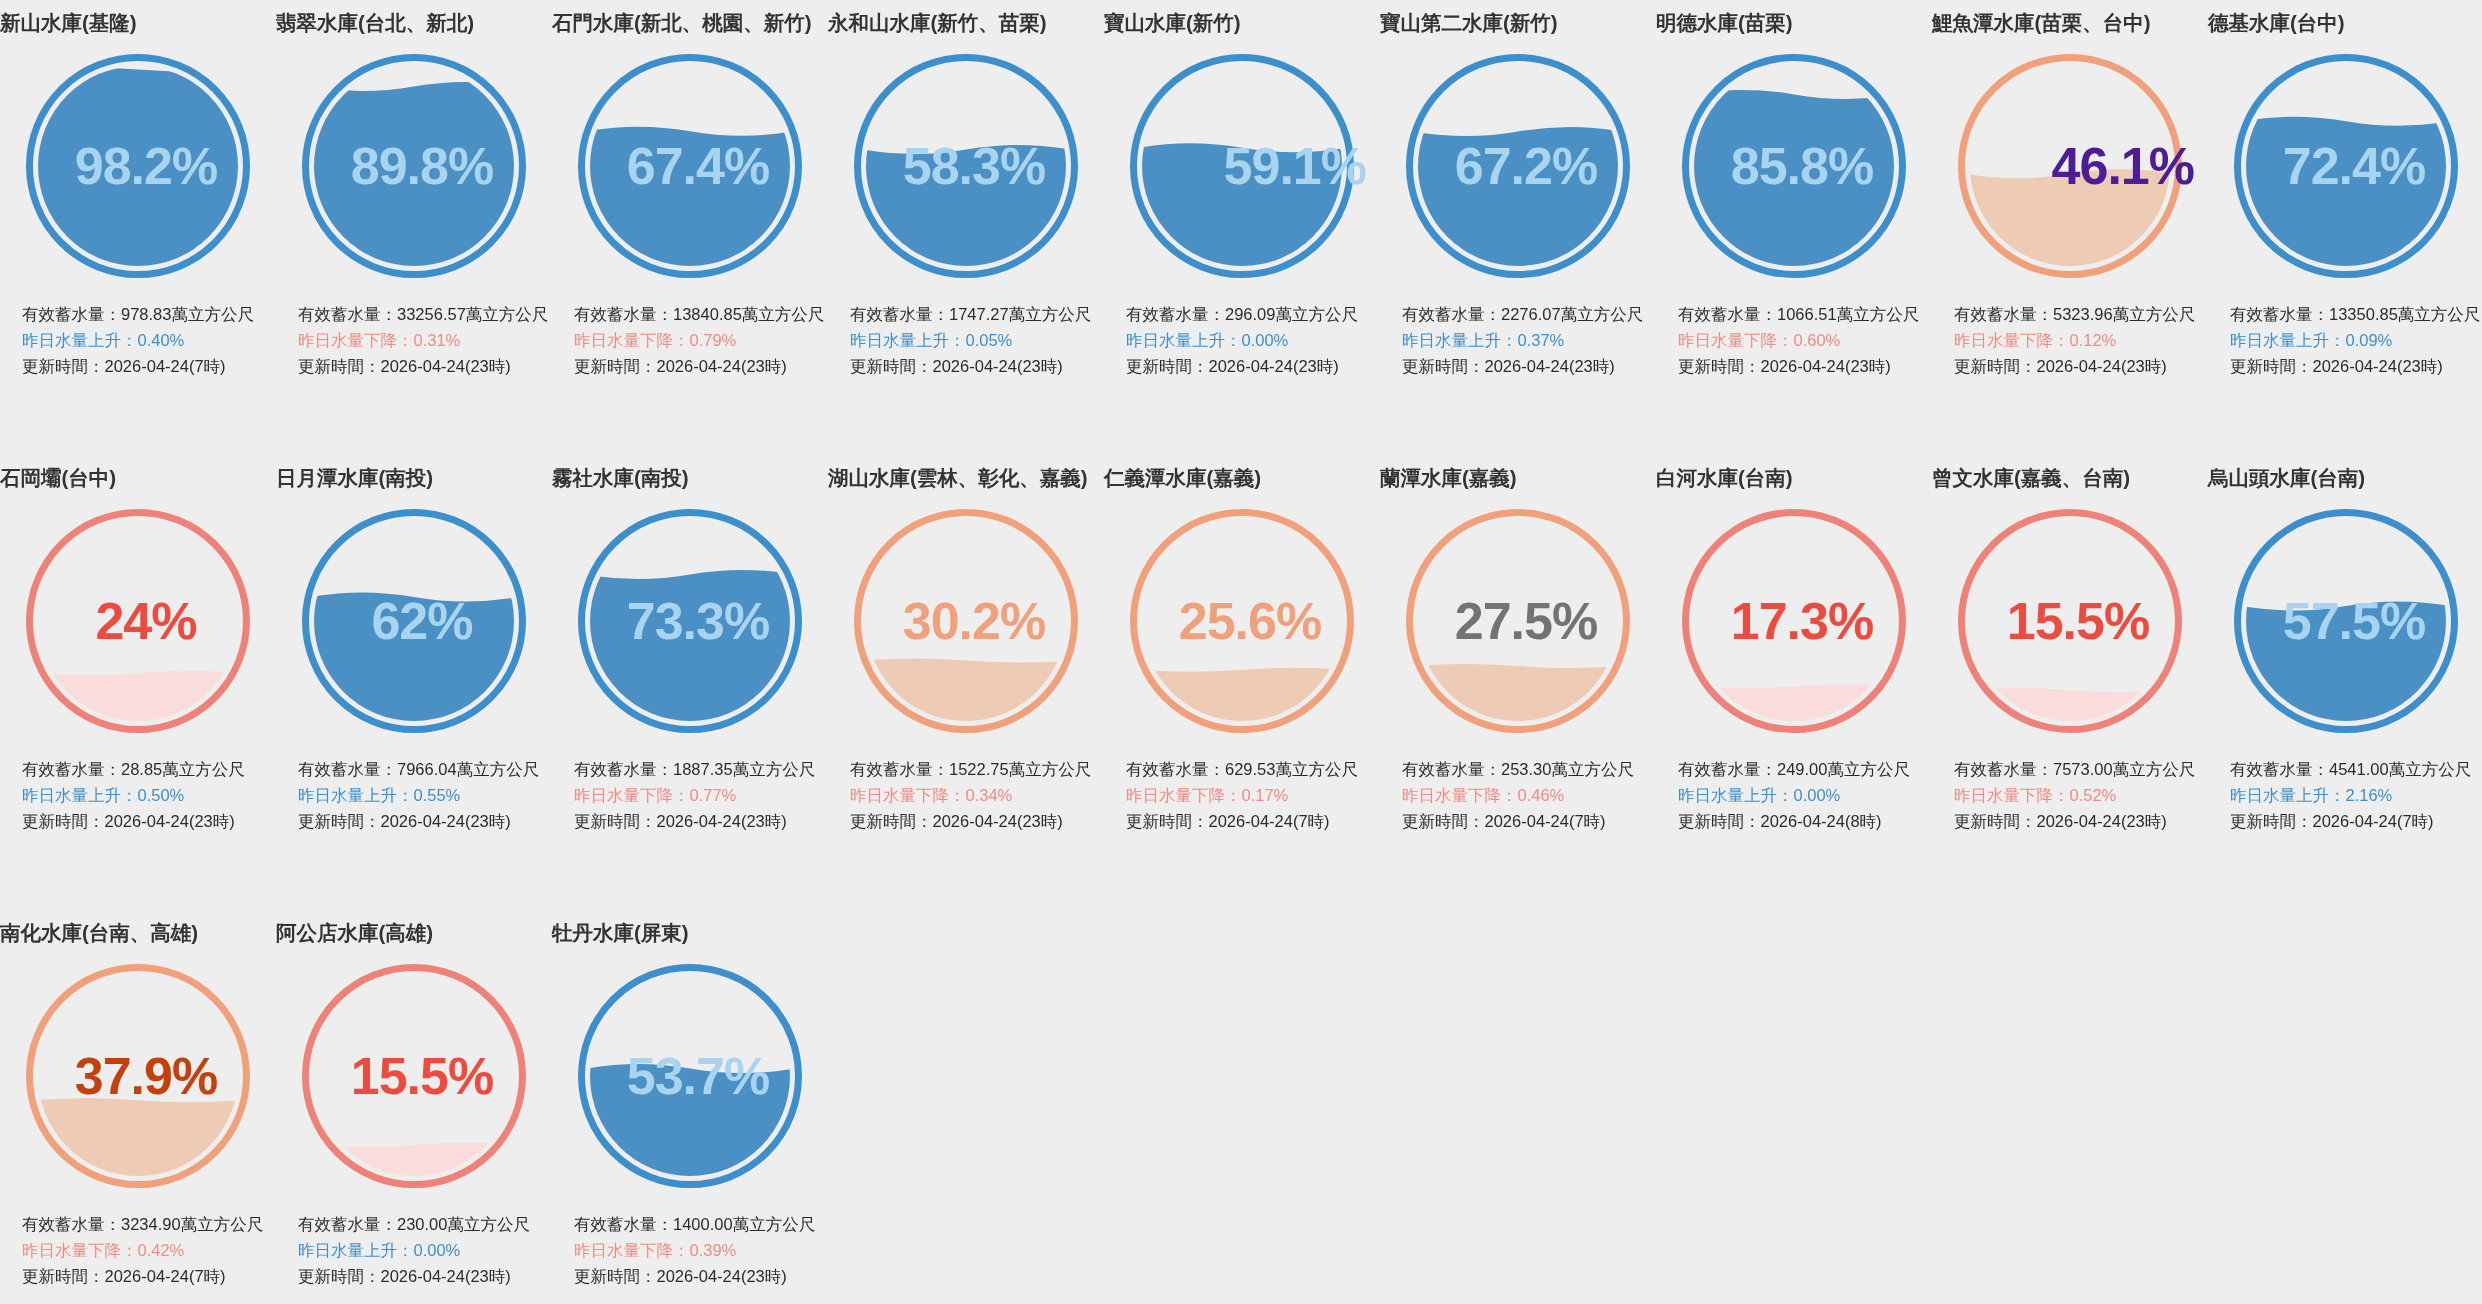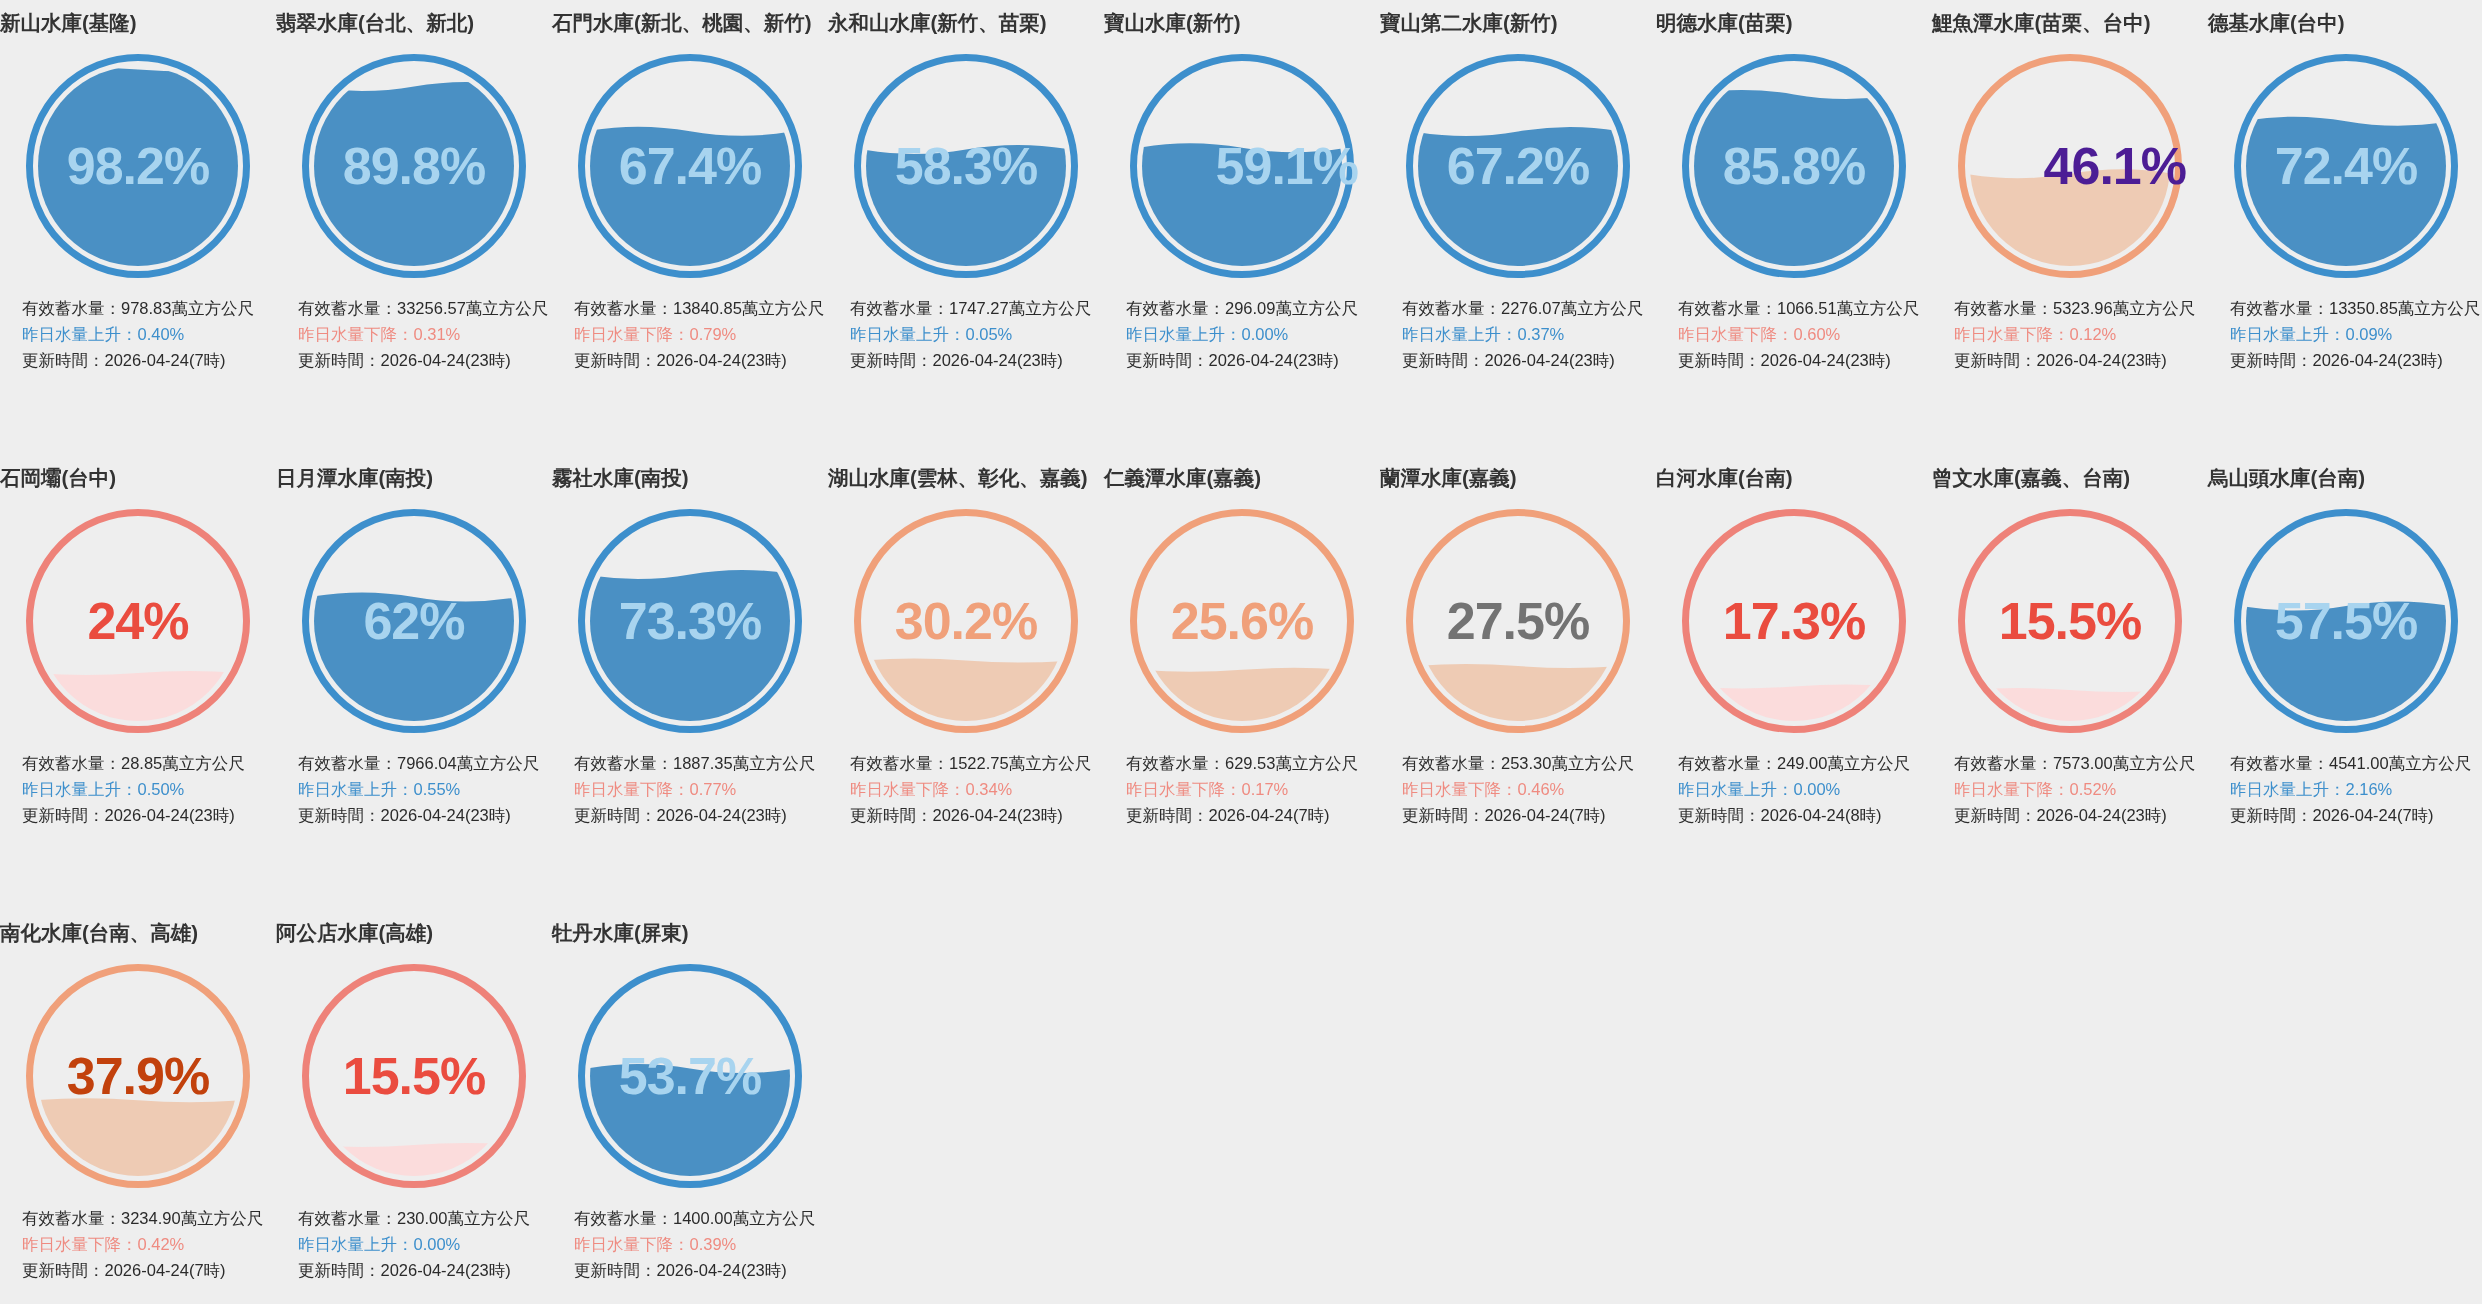--- a/index.html
+++ b/index.html
@@ -44,34 +44,34 @@
     position:relative;
   }
   .gauge{
     position:relative;
     width:232px;
     height:232px;
   }
   .gauge svg{display:block;}
   .pct{
     position:absolute;
-    left:0;
+    left:8px;
     width:100%;
     top:50%;
     transform:translateY(-50%);
     text-align:center;
     font-size:52px;
     font-weight:bold;
     letter-spacing:-1px;
     pointer-events:none;
   }
   .info{
     padding-left:22px;
     padding-right:6px;
-    margin-top:2px;
+    margin-top:8px;
   }
   .info div{
     font-size:16.5px;
     line-height:26px;
     color:#2b2b2b;
     white-space:nowrap;
   }
   .info .delta.up{color:#3d8fcc;}
   .info .delta.down{color:#ef8b81;}
 </style>

